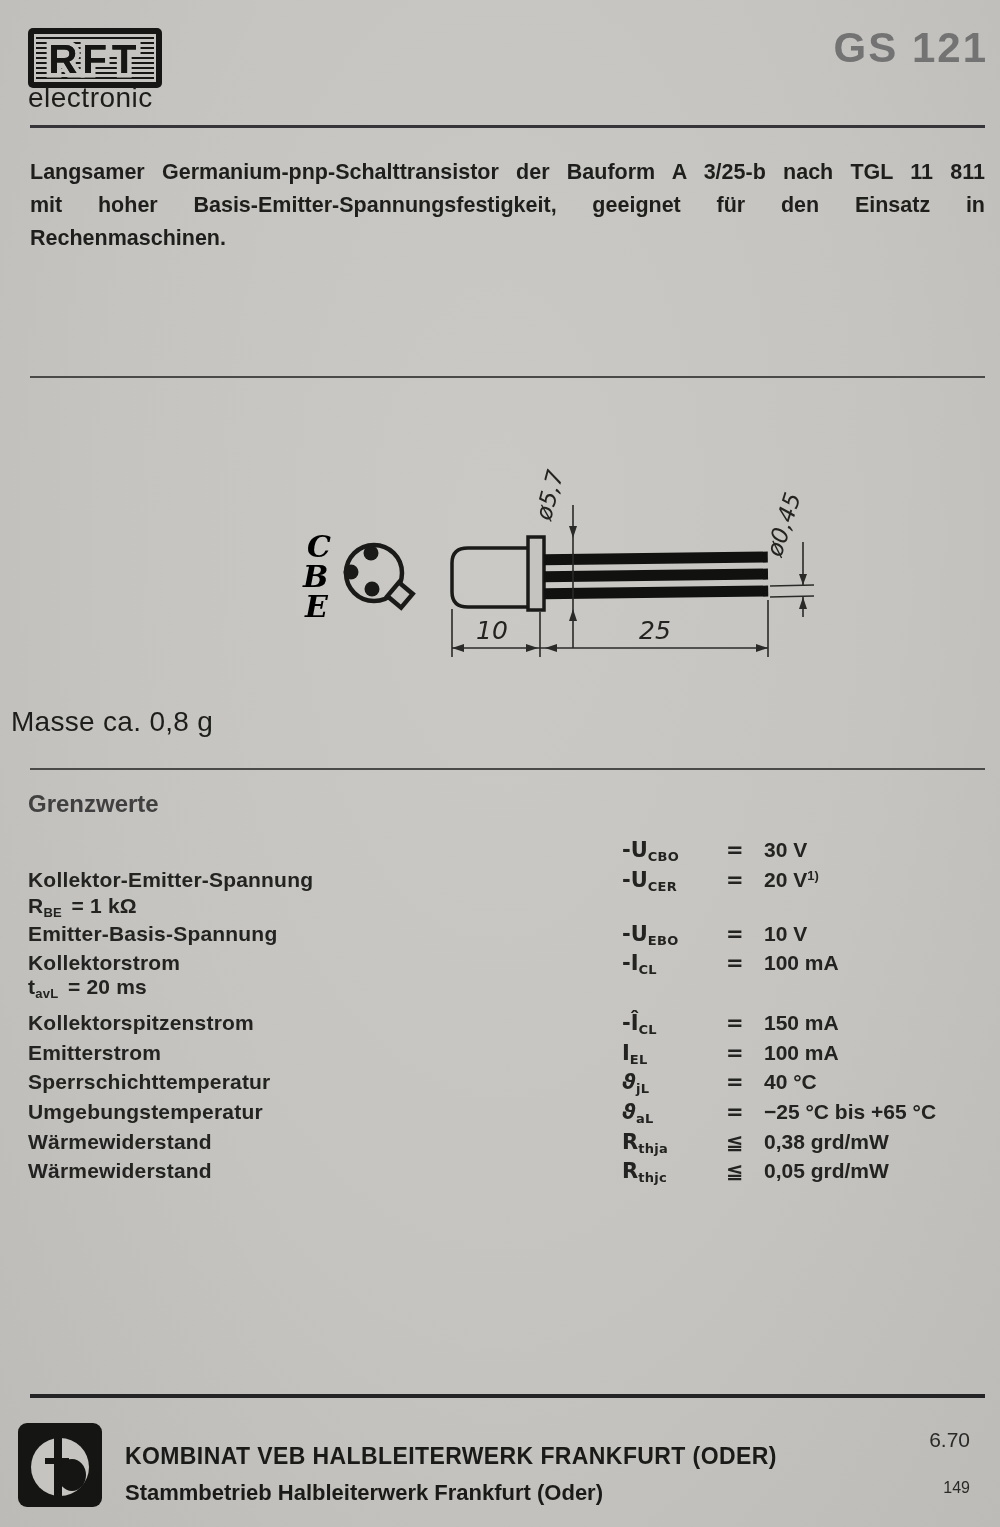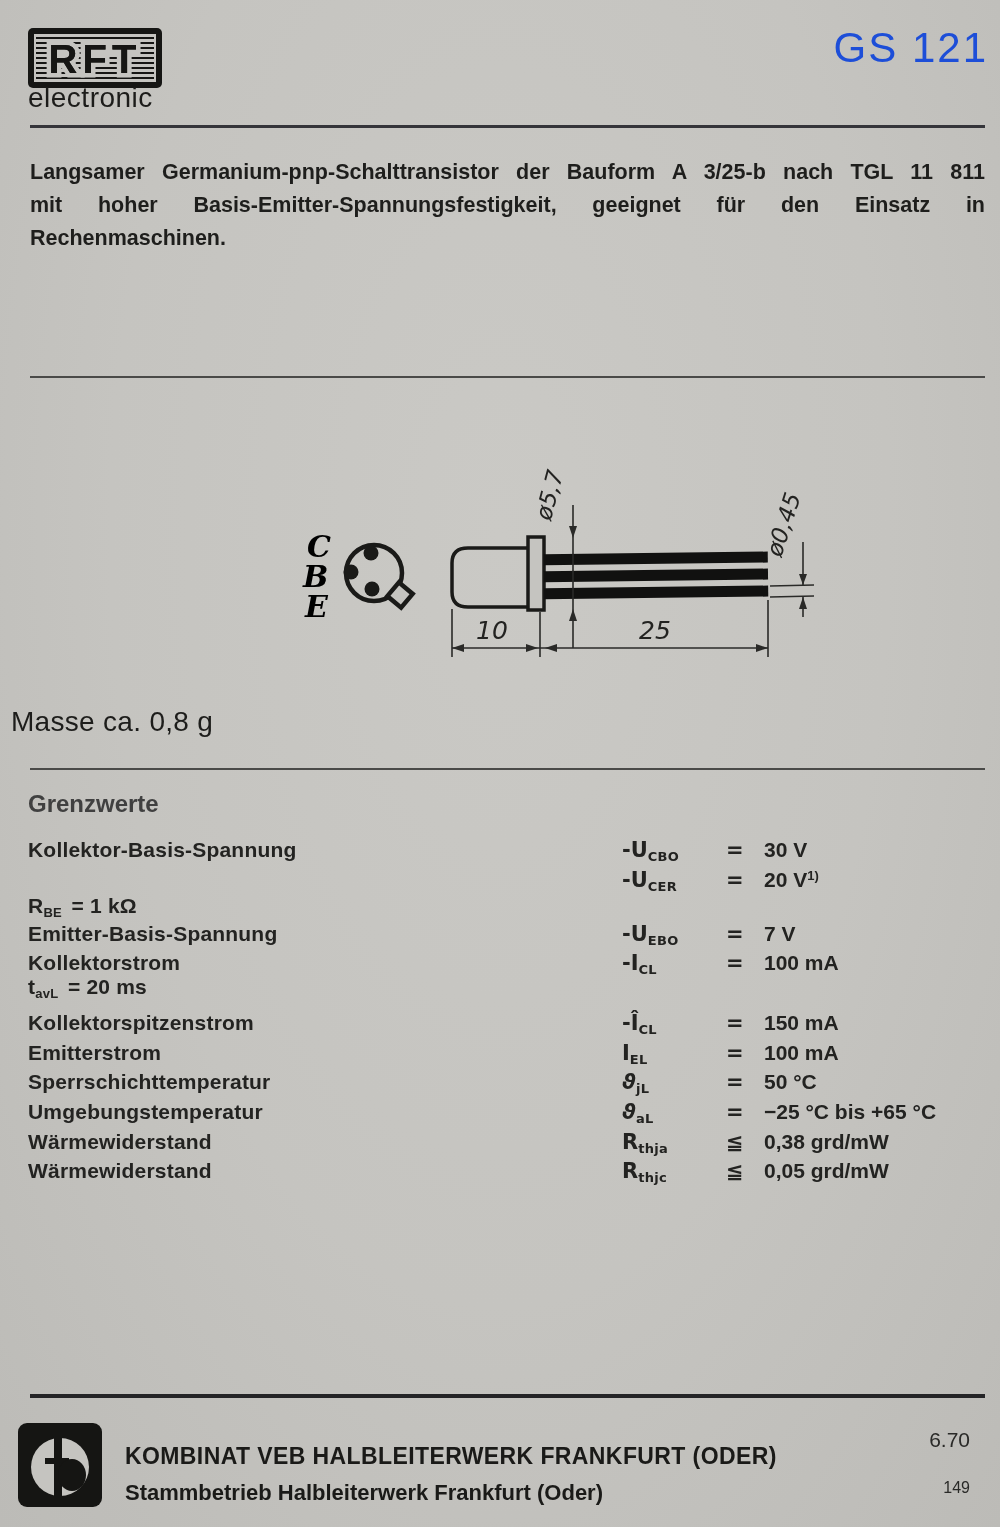--- a/index.html
+++ b/index.html
@@ -11,21 +11,21 @@
     -webkit-font-smoothing:antialiased;
   }
   .abs { position:absolute; }
   .rule { position:absolute; left:30px; width:955px; background:#35353a; }
   .rule1 { top:125px; height:3px; }
   .rule2 { top:376px; height:2px; background:#4a4a48; }
   .rule3 { top:768px; height:2px; background:#4a4a48; }
   .rule4 { top:1394px; height:4px; background:#242426; }
 
   .brand-sub { top:82px; left:28px; font-size:28px; font-weight:400; letter-spacing:0.5px; color:#1c1c1a; }
-  .part-number { top:24px; right:12px; font-size:42px; font-weight:400; letter-spacing:2px; color:#1d4ed8; }
+  .part-number { top:24px; right:12px; font-size:42px; font-weight:700; letter-spacing:2px; color:#737373; }
 
   .description {
     top:156px; left:30px; width:955px;
     font-size:21.5px; line-height:33px; font-weight:700; color:#1e1e1c;
     text-align:justify; text-align-last:justify; word-spacing:0.33em;
   }
 
   .mass-note { top:706px; left:11px; font-size:28px; font-weight:400; color:#1d1d1b; letter-spacing:0.3px; }
 
   .limits-title { top:790px; left:28px; font-size:24px; font-weight:700; color:#404040; }
@@ -134,41 +134,41 @@
   <text class="dim-label" font-size="25" text-anchor="middle" x="655" y="639" fill="#232321">25</text>
 </svg>
 
 <div class="abs mass-note">Masse ca. 0,8 g</div>
 
 <div class="rule rule3"></div>
 
 <div class="abs limits-title">Grenzwerte</div>
 
 <div class="row" style="top:838px">
-  <span class="lbl">Kollektor-Basis-Spannung</span>
   <span class="sym"><span>-U</span><sub>CBO</sub></span>
   <span class="rel">=</span>
   <span class="val">30 V</span>
 </div>
 
 <div class="row" style="top:868px">
+  <span class="lbl">Kollektor-Emitter-Spannung</span>
   <span class="sym"><span>-U</span><sub>CER</sub></span>
   <span class="rel">=</span>
   <span class="val"><span>20 V</span><sup>1)</sup></span>
 </div>
 
 <div class="row" style="top:894px">
   <span class="lbl"><span>R</span><sub>BE</sub><span class="post">=  1 kΩ</span></span>
 </div>
 
 <div class="row" style="top:922px">
   <span class="lbl">Emitter-Basis-Spannung</span>
   <span class="sym"><span>-U</span><sub>EBO</sub></span>
   <span class="rel">=</span>
-  <span class="val">7 V</span>
+  <span class="val">10 V</span>
 </div>
 
 <div class="row" style="top:951px">
   <span class="lbl">Kollektorstrom</span>
   <span class="sym"><span>-I</span><sub>CL</sub></span>
   <span class="rel">=</span>
   <span class="val">100 mA</span>
 </div>
 
 <div class="row" style="top:975px">
@@ -186,21 +186,21 @@
   <span class="lbl">Emitterstrom</span>
   <span class="sym"><span>I</span><sub>EL</sub></span>
   <span class="rel">=</span>
   <span class="val">100 mA</span>
 </div>
 
 <div class="row" style="top:1070px">
   <span class="lbl">Sperrschichttemperatur</span>
   <span class="sym"><span class="sym-theta">ϑ</span><sub>jL</sub></span>
   <span class="rel">=</span>
-  <span class="val">50 °C</span>
+  <span class="val">40 °C</span>
 </div>
 
 <div class="row" style="top:1100px">
   <span class="lbl">Umgebungstemperatur</span>
   <span class="sym"><span class="sym-theta">ϑ</span><sub>aL</sub></span>
   <span class="rel">=</span>
   <span class="val">−25 °C  bis  +65 °C</span>
 </div>
 
 <div class="row" style="top:1130px">

